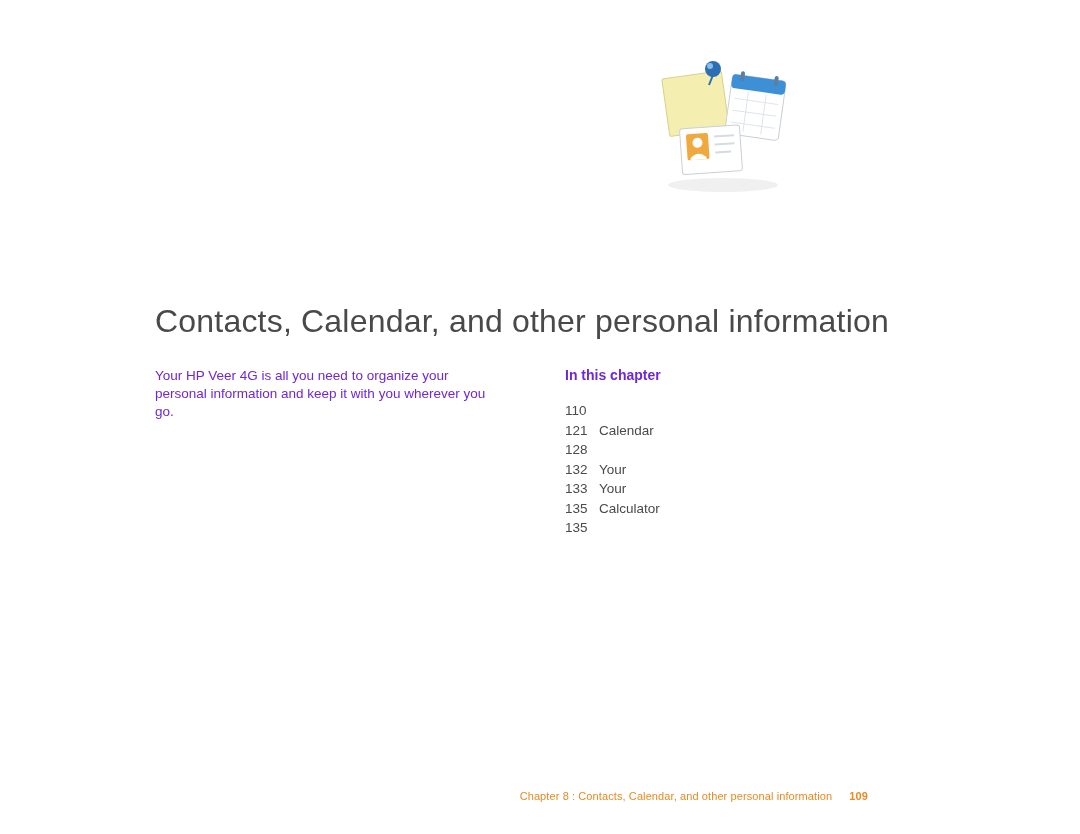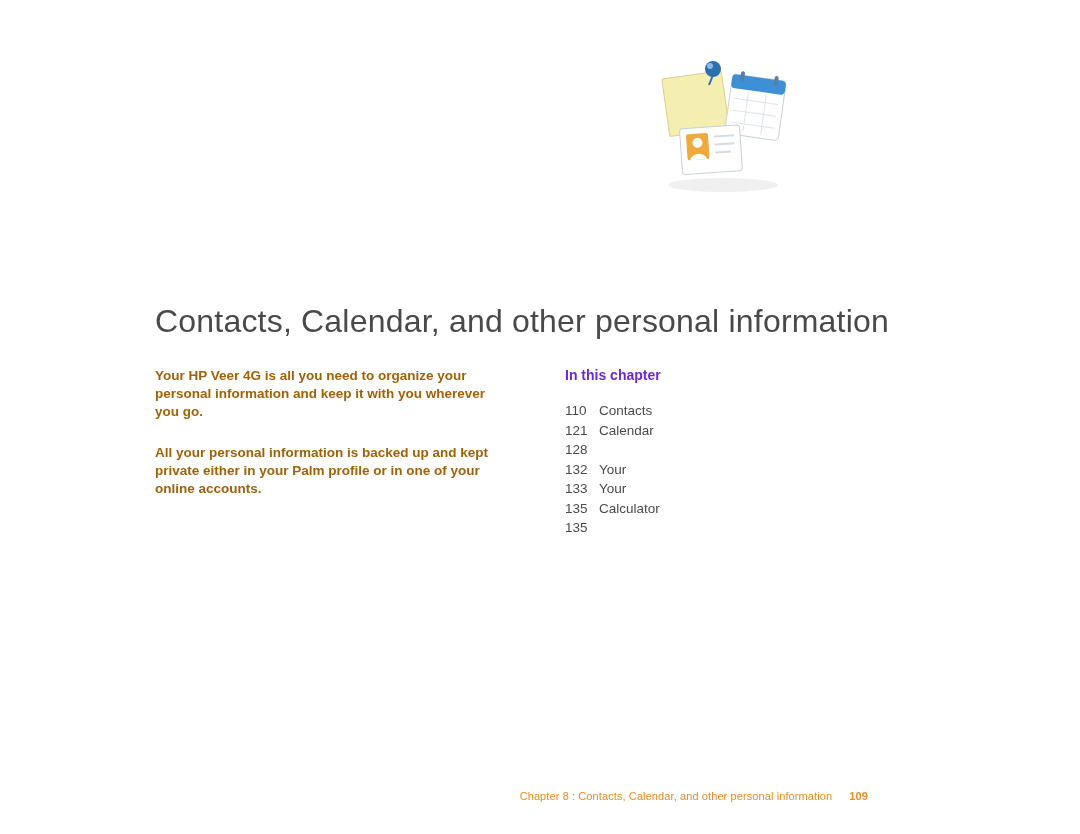--- a/index.html
+++ b/index.html
@@ -34,22 +34,22 @@
     color: #494949;
     letter-spacing: 0.2px;
   }
   .intro-col {
     position: absolute;
     left: 155px;
     top: 367px;
     width: 345px;
     font-size: 13.5px;
     line-height: 1.35;
-    color: #a16207;
-    font-weight: 700;
+    color: #6d28d9;
+    font-weight: 400;
   }
   .intro-col p {
     margin: 0 0 22px 0;
   }
   .toc-col {
     position: absolute;
     left: 565px;
     top: 367px;
     width: 300px;
   }
@@ -127,29 +127,27 @@
         <line x1="62" y1="90" x2="82" y2="90" stroke="#d6dbe0" stroke-width="2"></line>
         <line x1="62" y1="98" x2="78" y2="98" stroke="#d6dbe0" stroke-width="2"></line>
       </g>
     </svg>
   </div>
 
   <h1 class="title">Contacts, Calendar, and other personal information</h1>
 
   <div class="intro-col">
     <p>Your HP Veer 4G is all you need to organize your personal information and keep it with you wherever you go.</p>
-    <p>All your personal information is backed up and kept private either in your Palm profile or in one of your online accounts.</p>
   </div>
 
   <div class="toc-col">
     <div class="toc-heading">In this chapter</div>
     <div class="toc-list">
       <div class="toc-row">
         <span class="toc-page">110</span>
-        <span class="toc-label">Contacts</span>
       </div>
       <div class="toc-row">
         <span class="toc-page">121</span>
         <span class="toc-label">Calendar</span>
       </div>
       <div class="toc-row">
         <span class="toc-page">128</span>
       </div>
       <div class="toc-row">
         <span class="toc-page">132</span>

